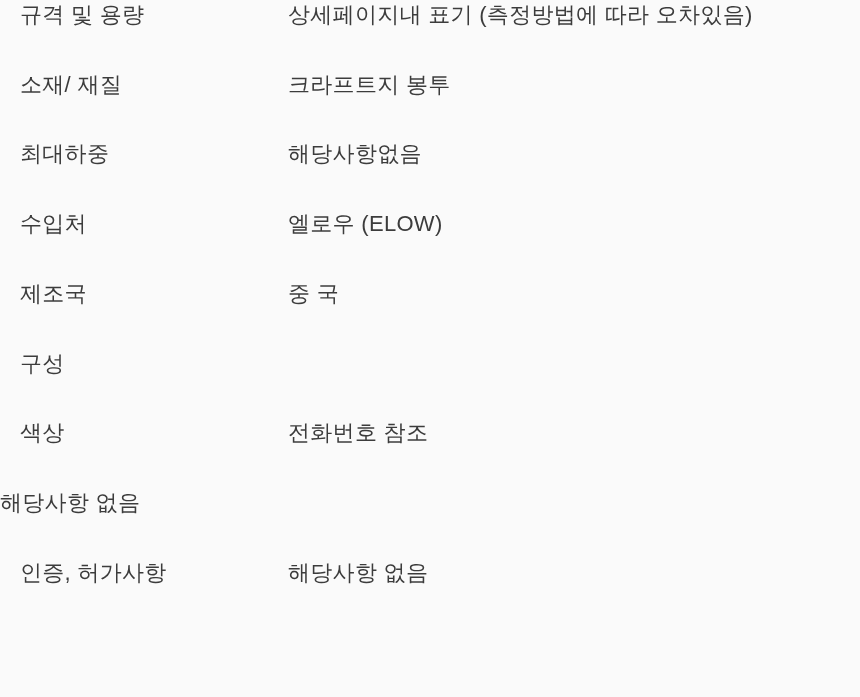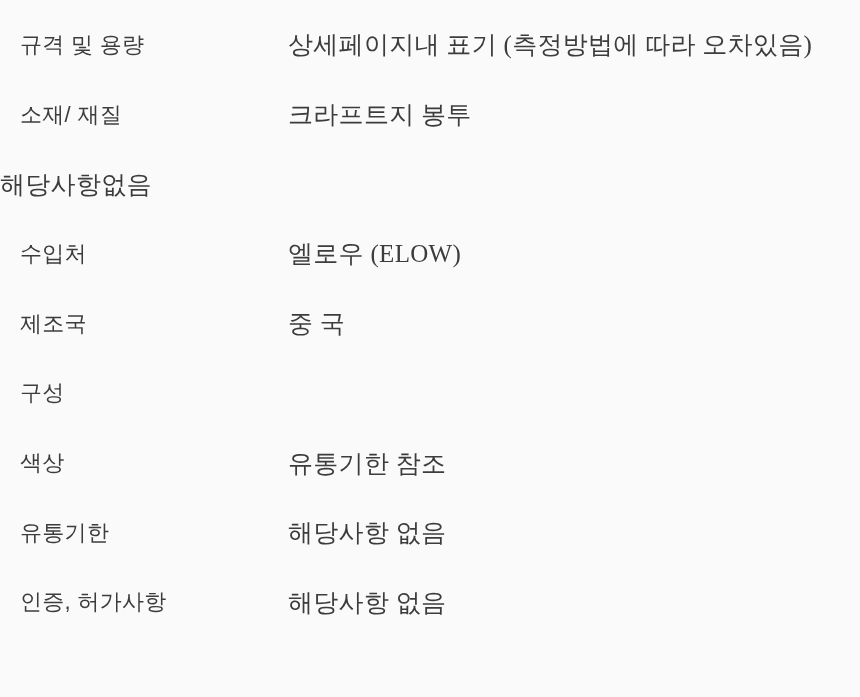--- a/index.html
+++ b/index.html
@@ -17,80 +17,77 @@
   .spec-table {
     display: flex;
     flex-direction: column;
     width: 860px;
     height: 697px;
     box-sizing: border-box;
   }
   .spec-row {
     flex: 1 1 0;
     display: flex;
-    align-items: center;
-    margin-top: 20px;
   }
   .spec-label {
     width: 268px;
     padding-left: 20px;
     flex: 0 0 auto;
     box-sizing: content-box;
     font-size: 22px;
     letter-spacing: 0.3px;
     white-space: nowrap;
   }
   .spec-value {
     flex: 1 1 auto;
-    font-size: 25px;
+    font-size: 22px;
     letter-spacing: 0.3px;
     white-space: pre-wrap;
-    font-family: Liberation Serif, serif;
   }
 </style>
 </head>
 <body style="--page-bg: #fafafa; --text-color: #3c3c3c;">
 
 <div class="spec-table">
 
   <div class="spec-row">
     <div class="spec-label">규격 및 용량</div>
     <div class="spec-value">상세페이지내 표기 (측정방법에 따라 오차있음)</div>
   </div>
 
   <div class="spec-row">
     <div class="spec-label">소재/ 재질</div>
     <div class="spec-value">크라프트지 봉투</div>
   </div>
 
   <div class="spec-row">
+    <div class="spec-label">최대하중</div>
     <div class="spec-value">해당사항없음</div>
   </div>
 
   <div class="spec-row">
     <div class="spec-label">수입처</div>
     <div class="spec-value">엘로우 (ELOW)</div>
   </div>
 
   <div class="spec-row">
     <div class="spec-label">제조국</div>
     <div class="spec-value">중 국</div>
   </div>
 
   <div class="spec-row">
     <div class="spec-label">구성</div>
   </div>
 
   <div class="spec-row">
     <div class="spec-label">색상</div>
-    <div class="spec-value">유통기한 참조</div>
+    <div class="spec-value">전화번호 참조</div>
   </div>
 
   <div class="spec-row">
-    <div class="spec-label">유통기한</div>
     <div class="spec-value">해당사항 없음</div>
   </div>
 
   <div class="spec-row">
     <div class="spec-label">인증, 허가사항</div>
     <div class="spec-value">해당사항 없음</div>
   </div>
 
   <div class="spec-row">
   </div>

